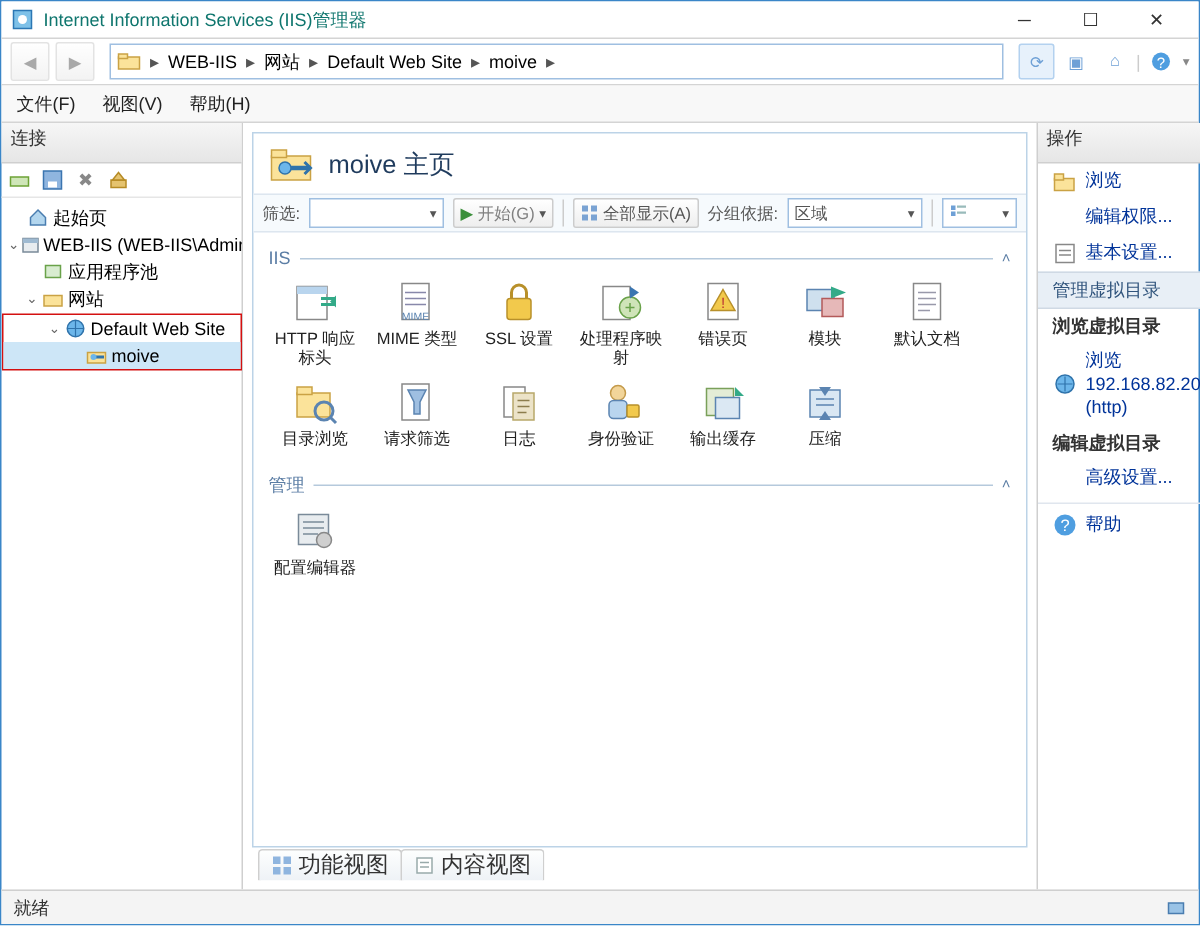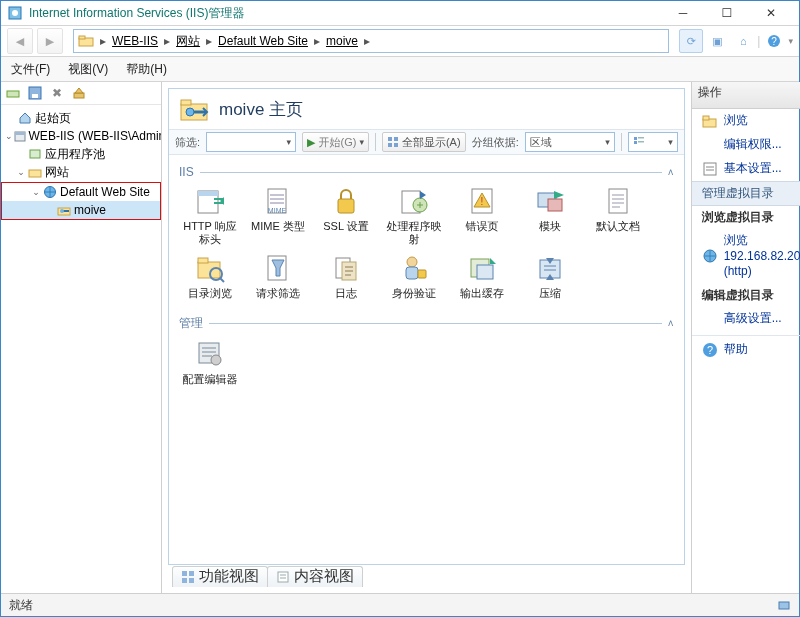--- a/index.html
+++ b/index.html
@@ -9,21 +9,21 @@
   .titlebar .title-text{flex:1;color:#0f766e;}
   .titlebar .win-btns{display:flex;gap:0;}
   .win-btn{width:44px;height:22px;display:flex;align-items:center;justify-content:center;font-size:12px;color:#333;}
 
   .navbar{height:30px;background:#fff;display:flex;align-items:stretch;border-bottom:1px solid #d4d4d4;}
   .nav-arrows{display:flex;align-items:center;gap:4px;padding:0 6px;}
   .nav-arrow{width:24px;height:24px;border:1px solid #c8c8c8;border-radius:2px;display:flex;align-items:center;justify-content:center;font-size:11px;color:#555;background:linear-gradient(#fff,#e9e9e9);}
   .nav-arrow.disabled{opacity:.5;}
   .addrbar{flex:1;display:flex;align-items:center;border:1px solid #9fbfe1;margin:3px 4px;padding:0 4px;background:#fff;}
   .addrbar .folder-ico{width:16px;height:16px;margin-right:4px;}
-  .addrbar .crumb{padding:0 4px;white-space:nowrap;text-decoration:underline;}
+  .addrbar .crumb{padding:0 4px;white-space:nowrap;}
   .addrbar .sep{color:#555;padding:0 2px;}
   .rtools{display:flex;align-items:center;gap:2px;padding:0 6px;}
   .rtool{width:22px;height:22px;display:flex;align-items:center;justify-content:center;color:#6ea0d6;border:1px solid transparent;border-radius:2px;font-size:11px;}
   .rtool.refresh{background:#e7f1fb;border-color:#b3d1ef;}
 
   .menubar{height:24px;display:flex;align-items:center;gap:14px;padding:0 8px;border-bottom:1px solid #d4d4d4;background:#f8f8f8;}
   .menu-item{color:#222;padding:2px 2px;}
 
   .body{flex:1;display:flex;min-height:0;}
   .panel{display:flex;flex-direction:column;min-height:0;}
@@ -132,20 +132,21 @@
 
   <div class="menubar">
     <span class="menu-item">文件(F)</span>
     <span class="menu-item">视图(V)</span>
     <span class="menu-item">帮助(H)</span>
   </div>
 
   <div class="body">
 
     <div class="panel left">
+      <div class="panel-hdr">连接</div>
       <div class="left-toolbar">
         <span class="mini-ico">
             <svg width="16" height="16">
               <rect x="2" y="6" width="12" height="6" fill="#cfe6b8" stroke="#6da336"></rect>
             </svg>
           </span>
         <span class="mini-ico">
             <svg width="14" height="14">
               <rect x="1" y="1" width="12" height="12" fill="#8fb5df" stroke="#3b75b0"></rect>
               <rect x="4" y="8" width="6" height="4" fill="#fff"></rect>

